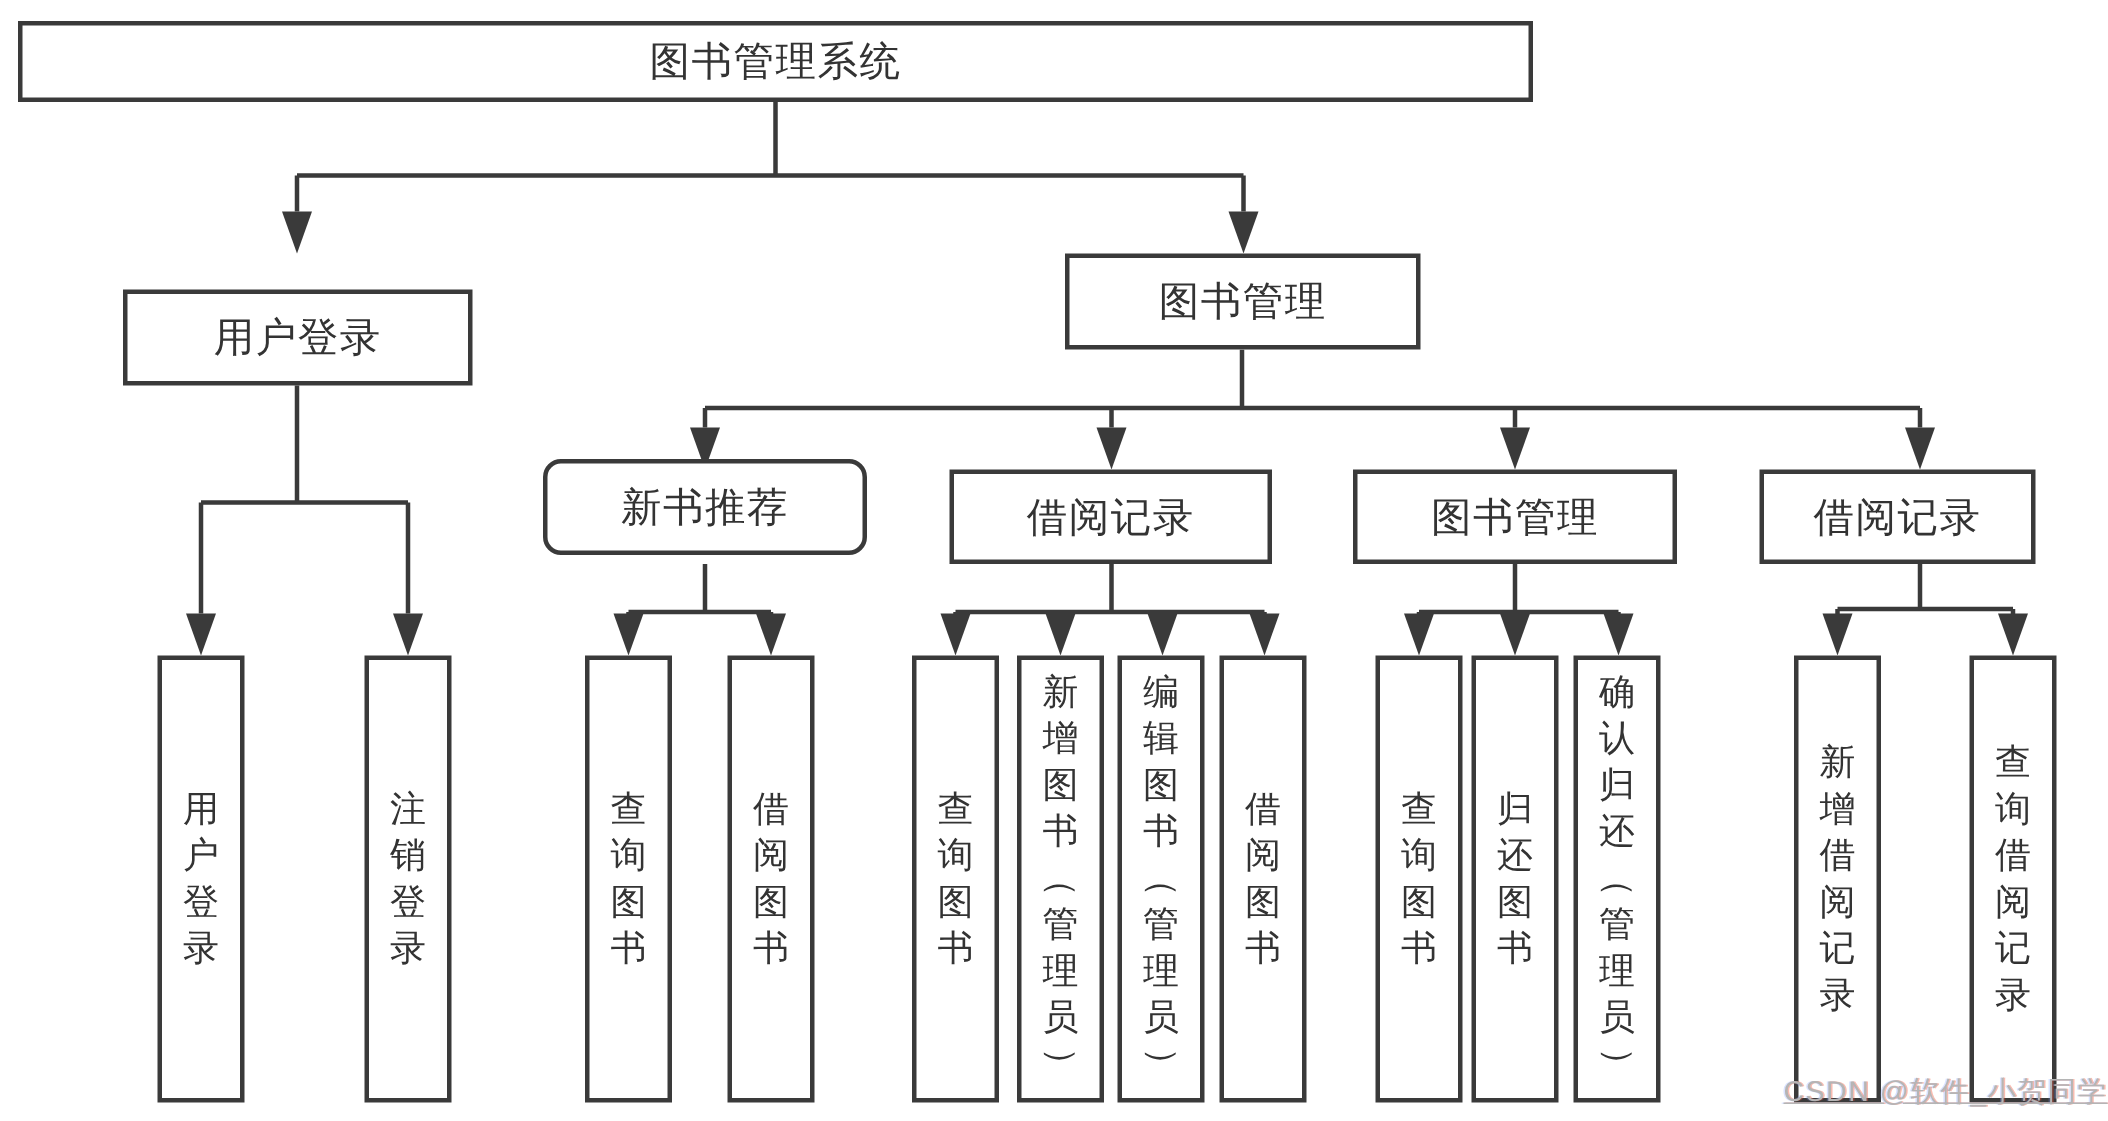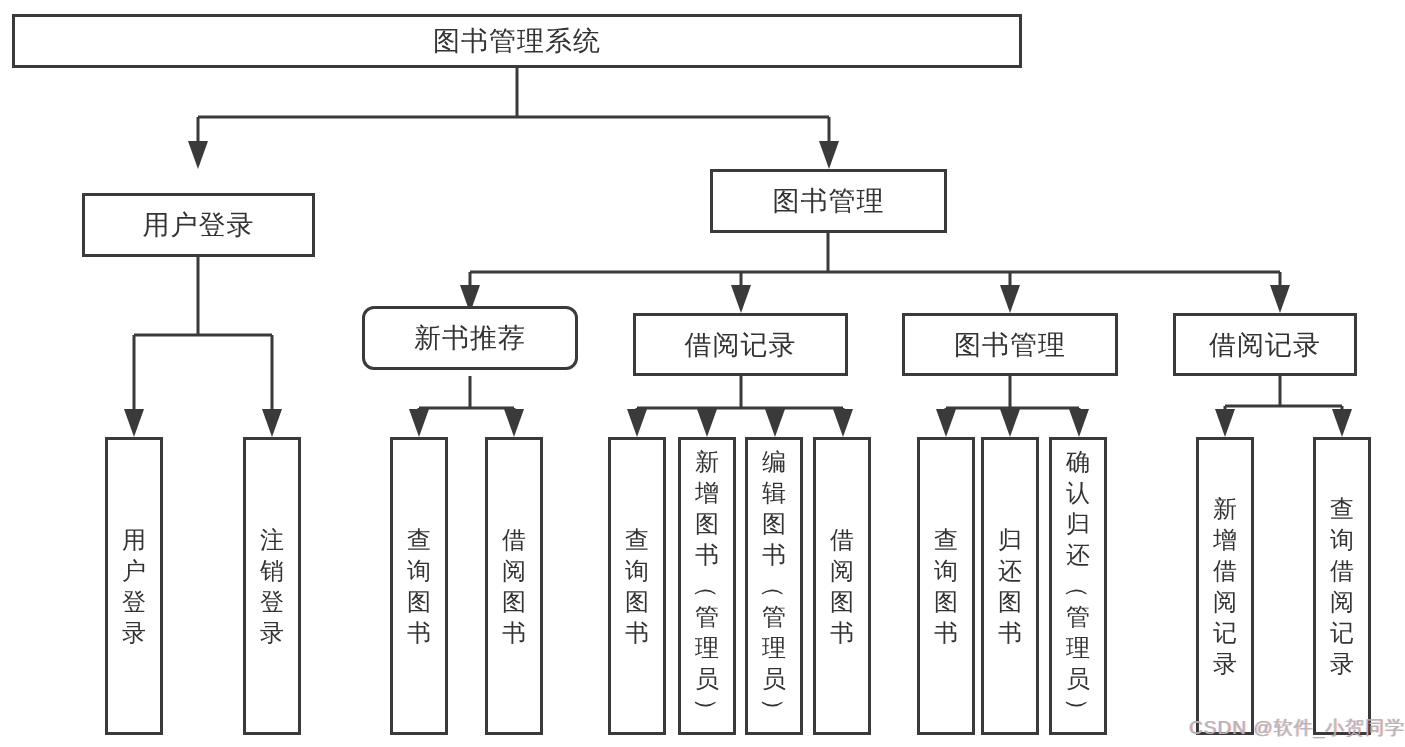--- a/index.html
+++ b/index.html
@@ -71,20 +71,21 @@
   }
   .watermark {
     position: absolute;
     right: 0px;
     bottom: 6px;
     font-size: 19px;
     letter-spacing: 1px;
     color: #b5b5b5;
     text-shadow: 1px 0 0 rgba(234, 84, 59, 0.40), -1px 0 0 rgba(130, 160, 255, 0.30);
     white-space: nowrap;
+    text-decoration: underline;
   }
 </style>
 </head>
 <body>
 
 <div class="canvas">
 
   <svg class="connectors" viewBox="0 0 1405 747" xmlns="http://www.w3.org/2000/svg">
     <g>
       <path d="M517 68 V117 M198 117 H829 M198 117 V141 M829 117 V141"></path>

